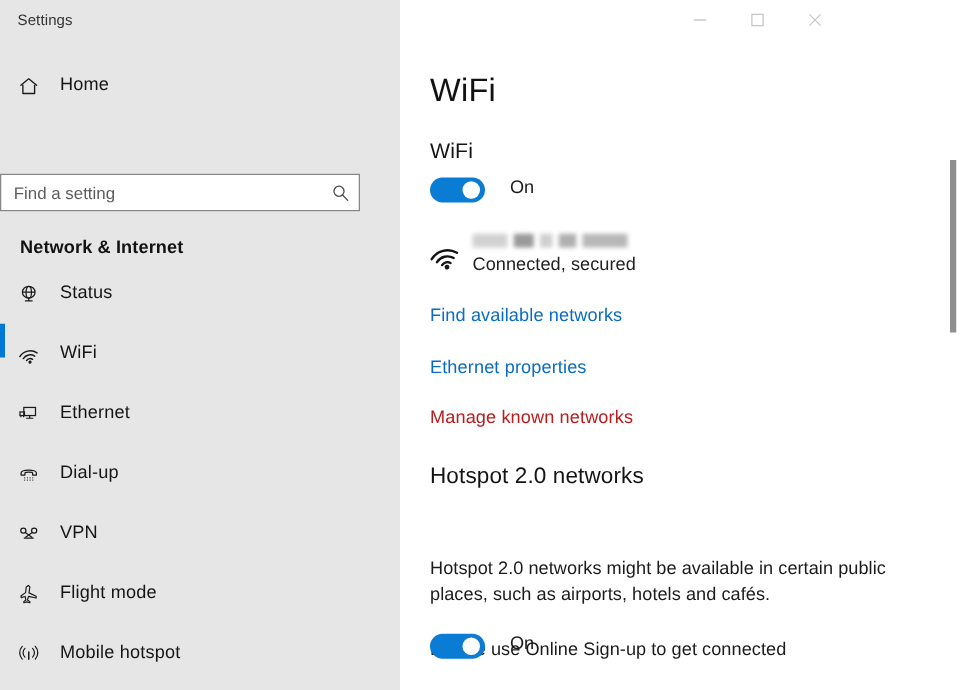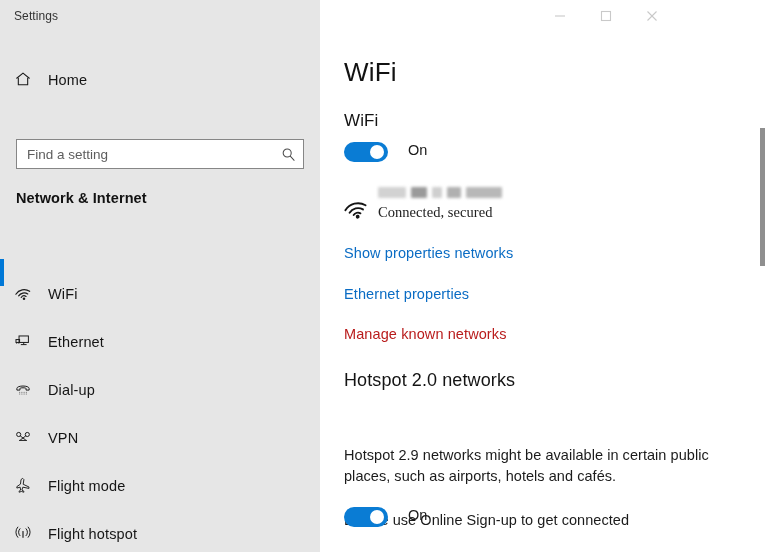--- a/index.html
+++ b/index.html
@@ -75,21 +75,21 @@
     height: 520px;
     background: #e6e6e6;
   }
 
   .nav-row {
     position: absolute;
     left: 0;
     width: 341px;
     height: 28px;
     display: flex;
-    align-items: flex-end;
+    align-items: flex-start;
   }
   .nav-ico {
     width: 34px;
     min-width: 34px;
     margin-left: 14px;
     display: flex;
     align-items: center;
     justify-content: flex-start;
     color: #1b1b1b;
   }
@@ -98,21 +98,21 @@
     font-size: 14.5px;
     color: #151515;
     letter-spacing: .15px;
     white-space: nowrap;
   }
 
   .home-row { top: 28px; }
 
   .searchbox {
     position: absolute;
-    left: 16px;
+    left: 0;
     top: 107px;
     width: 288px;
     height: 30px;
     background: #ffffff;
     border: 1px solid #868686;
     display: flex;
     align-items: center;
   }
   .searchbox input {
     border: 0;
@@ -213,22 +213,21 @@
     margin-left: 20px;
     font-size: 14.5px;
     color: #1a1a1a;
   }
 
   .net-row {
     position: absolute;
     left: 24px;
     top: 152px;
     display: flex;
-    align-items: flex-end;
-    font-family: Liberation Serif, serif;
+    align-items: center;
   }
   .net-ico {
     width: 34px;
     min-width: 34px;
     padding-top: 5px;
     color: #151515;
   }
   .net-ico svg { display: block; }
   .net-text { padding-top: 1px; }
   .ssid-blur {
@@ -349,20 +348,32 @@
           <circle cx="6.6" cy="6.4" r="4.3" fill="none" stroke="#4a4a4a" stroke-width="1.1"></circle>
           <line x1="9.9" y1="9.8" x2="14" y2="14.2" stroke="#4a4a4a" stroke-width="1.1" stroke-linecap="round"></line>
         </svg>
       </span>
     </div>
 
     <div class="section-head">Network &amp; Internet</div>
 
     <div class="sel-bar" style="top: 227px; background: rgb(0, 120, 215);"></div>
 
+    <div class="nav-row" style="top:194px">
+      <span class="nav-ico">
+        <svg width="18" height="18" viewBox="0 0 20 20">
+          <ellipse cx="10" cy="8.6" rx="5.6" ry="5.2" fill="none" stroke="#1b1b1b" stroke-width="1.1"></ellipse>
+          <line x1="4.4" y1="8.6" x2="15.6" y2="8.6" stroke="#1b1b1b" stroke-width="1.1"></line>
+          <ellipse cx="10" cy="8.6" rx="2.4" ry="5.2" fill="none" stroke="#1b1b1b" stroke-width="1.1"></ellipse>
+          <line x1="10" y1="13.8" x2="10" y2="16.4" stroke="#1b1b1b" stroke-width="1.1"></line>
+          <line x1="6.6" y1="16.4" x2="13.4" y2="16.4" stroke="#1b1b1b" stroke-width="1.1"></line>
+        </svg>
+      </span>
+      <span class="nav-label">Status</span>
+    </div>
 
     <div class="nav-row" style="top:242px">
       <span class="nav-ico">
         <svg width="19" height="19" viewBox="0 0 20 20">
           <g transform="rotate(-12 10 14)">
             <path d="M2.6 10.2 A10.4 10.4 0 0 1 17.4 10.2" fill="none" stroke="#1b1b1b" stroke-width="1.25" stroke-linecap="round"></path>
             <path d="M5.1 12.5 A7 7 0 0 1 14.9 12.5" fill="none" stroke="#1b1b1b" stroke-width="1.25" stroke-linecap="round"></path>
             <path d="M7.4 14.7 A3.7 3.7 0 0 1 12.6 14.7" fill="none" stroke="#1b1b1b" stroke-width="1.25" stroke-linecap="round"></path>
             <circle cx="10" cy="16.6" r="1.35" fill="#1b1b1b"></circle>
           </g>
@@ -429,21 +440,21 @@
     <div class="nav-row" style="top:482px">
       <span class="nav-ico">
         <svg width="18" height="18" viewBox="0 0 20 20">
           <line x1="10" y1="8.4" x2="10" y2="14.8" stroke="#1b1b1b" stroke-width="1.3" stroke-linecap="round"></line>
           <path d="M6.6 5.2 A5.4 5.4 0 0 0 6.6 13" fill="none" stroke="#1b1b1b" stroke-width="1.1" stroke-linecap="round"></path>
           <path d="M13.4 5.2 A5.4 5.4 0 0 1 13.4 13" fill="none" stroke="#1b1b1b" stroke-width="1.1" stroke-linecap="round"></path>
           <path d="M4.2 3.4 A8.4 8.4 0 0 0 4.2 14.8" fill="none" stroke="#1b1b1b" stroke-width="1.1" stroke-linecap="round"></path>
           <path d="M15.8 3.4 A8.4 8.4 0 0 1 15.8 14.8" fill="none" stroke="#1b1b1b" stroke-width="1.1" stroke-linecap="round"></path>
         </svg>
       </span>
-      <span class="nav-label">Flight hotspot</span>
+      <span class="nav-label">Mobile hotspot</span>
     </div>
 
   </div>
 
   <div class="content">
 
     <div class="page-title">WiFi</div>
 
     <div class="sub-head h-wifi">WiFi</div>
 
@@ -470,27 +481,27 @@
             <i style="width: 28px; background: rgb(210, 210, 210);"></i>
             <i style="width: 16px; background: rgb(154, 154, 154);"></i>
             <i style="width: 10px; background: rgb(207, 207, 207);"></i>
             <i style="width: 14px; background: rgb(176, 176, 176);"></i>
             <i style="width: 36px; background: rgb(184, 184, 184);"></i>
           </span>
         <span class="net-status">Connected, secured</span>
       </span>
     </div>
 
-    <a class="link l1" href="#" style="color: rgb(10, 108, 196);">Show properties networks</a>
+    <a class="link l1" href="#" style="color: rgb(10, 108, 196);">Find available networks</a>
     <a class="link l2" href="#" style="color: rgb(10, 108, 196);">Ethernet properties</a>
     <a class="link l3" href="#" style="color: #b91c1c;">Manage known networks</a>
 
     <div class="sub-head h-hotspot">Hotspot 2.0 networks</div>
 
-    <div class="body-text">Hotspot 2.9 networks might be available in certain public places, such as airports, hotels and cafés.</div>
+    <div class="body-text">Hotspot 2.0 networks might be available in certain public places, such as airports, hotels and cafés.</div>
 
     <div class="field-label">Let me use Online Sign-up to get connected</div>
 
     <div class="toggle-row t-hotspot">
       <span class="switch" style="background: rgb(10, 124, 212);">
         <span class="knob"></span>
       </span>
       <span class="toggle-label">On</span>
     </div>
 

